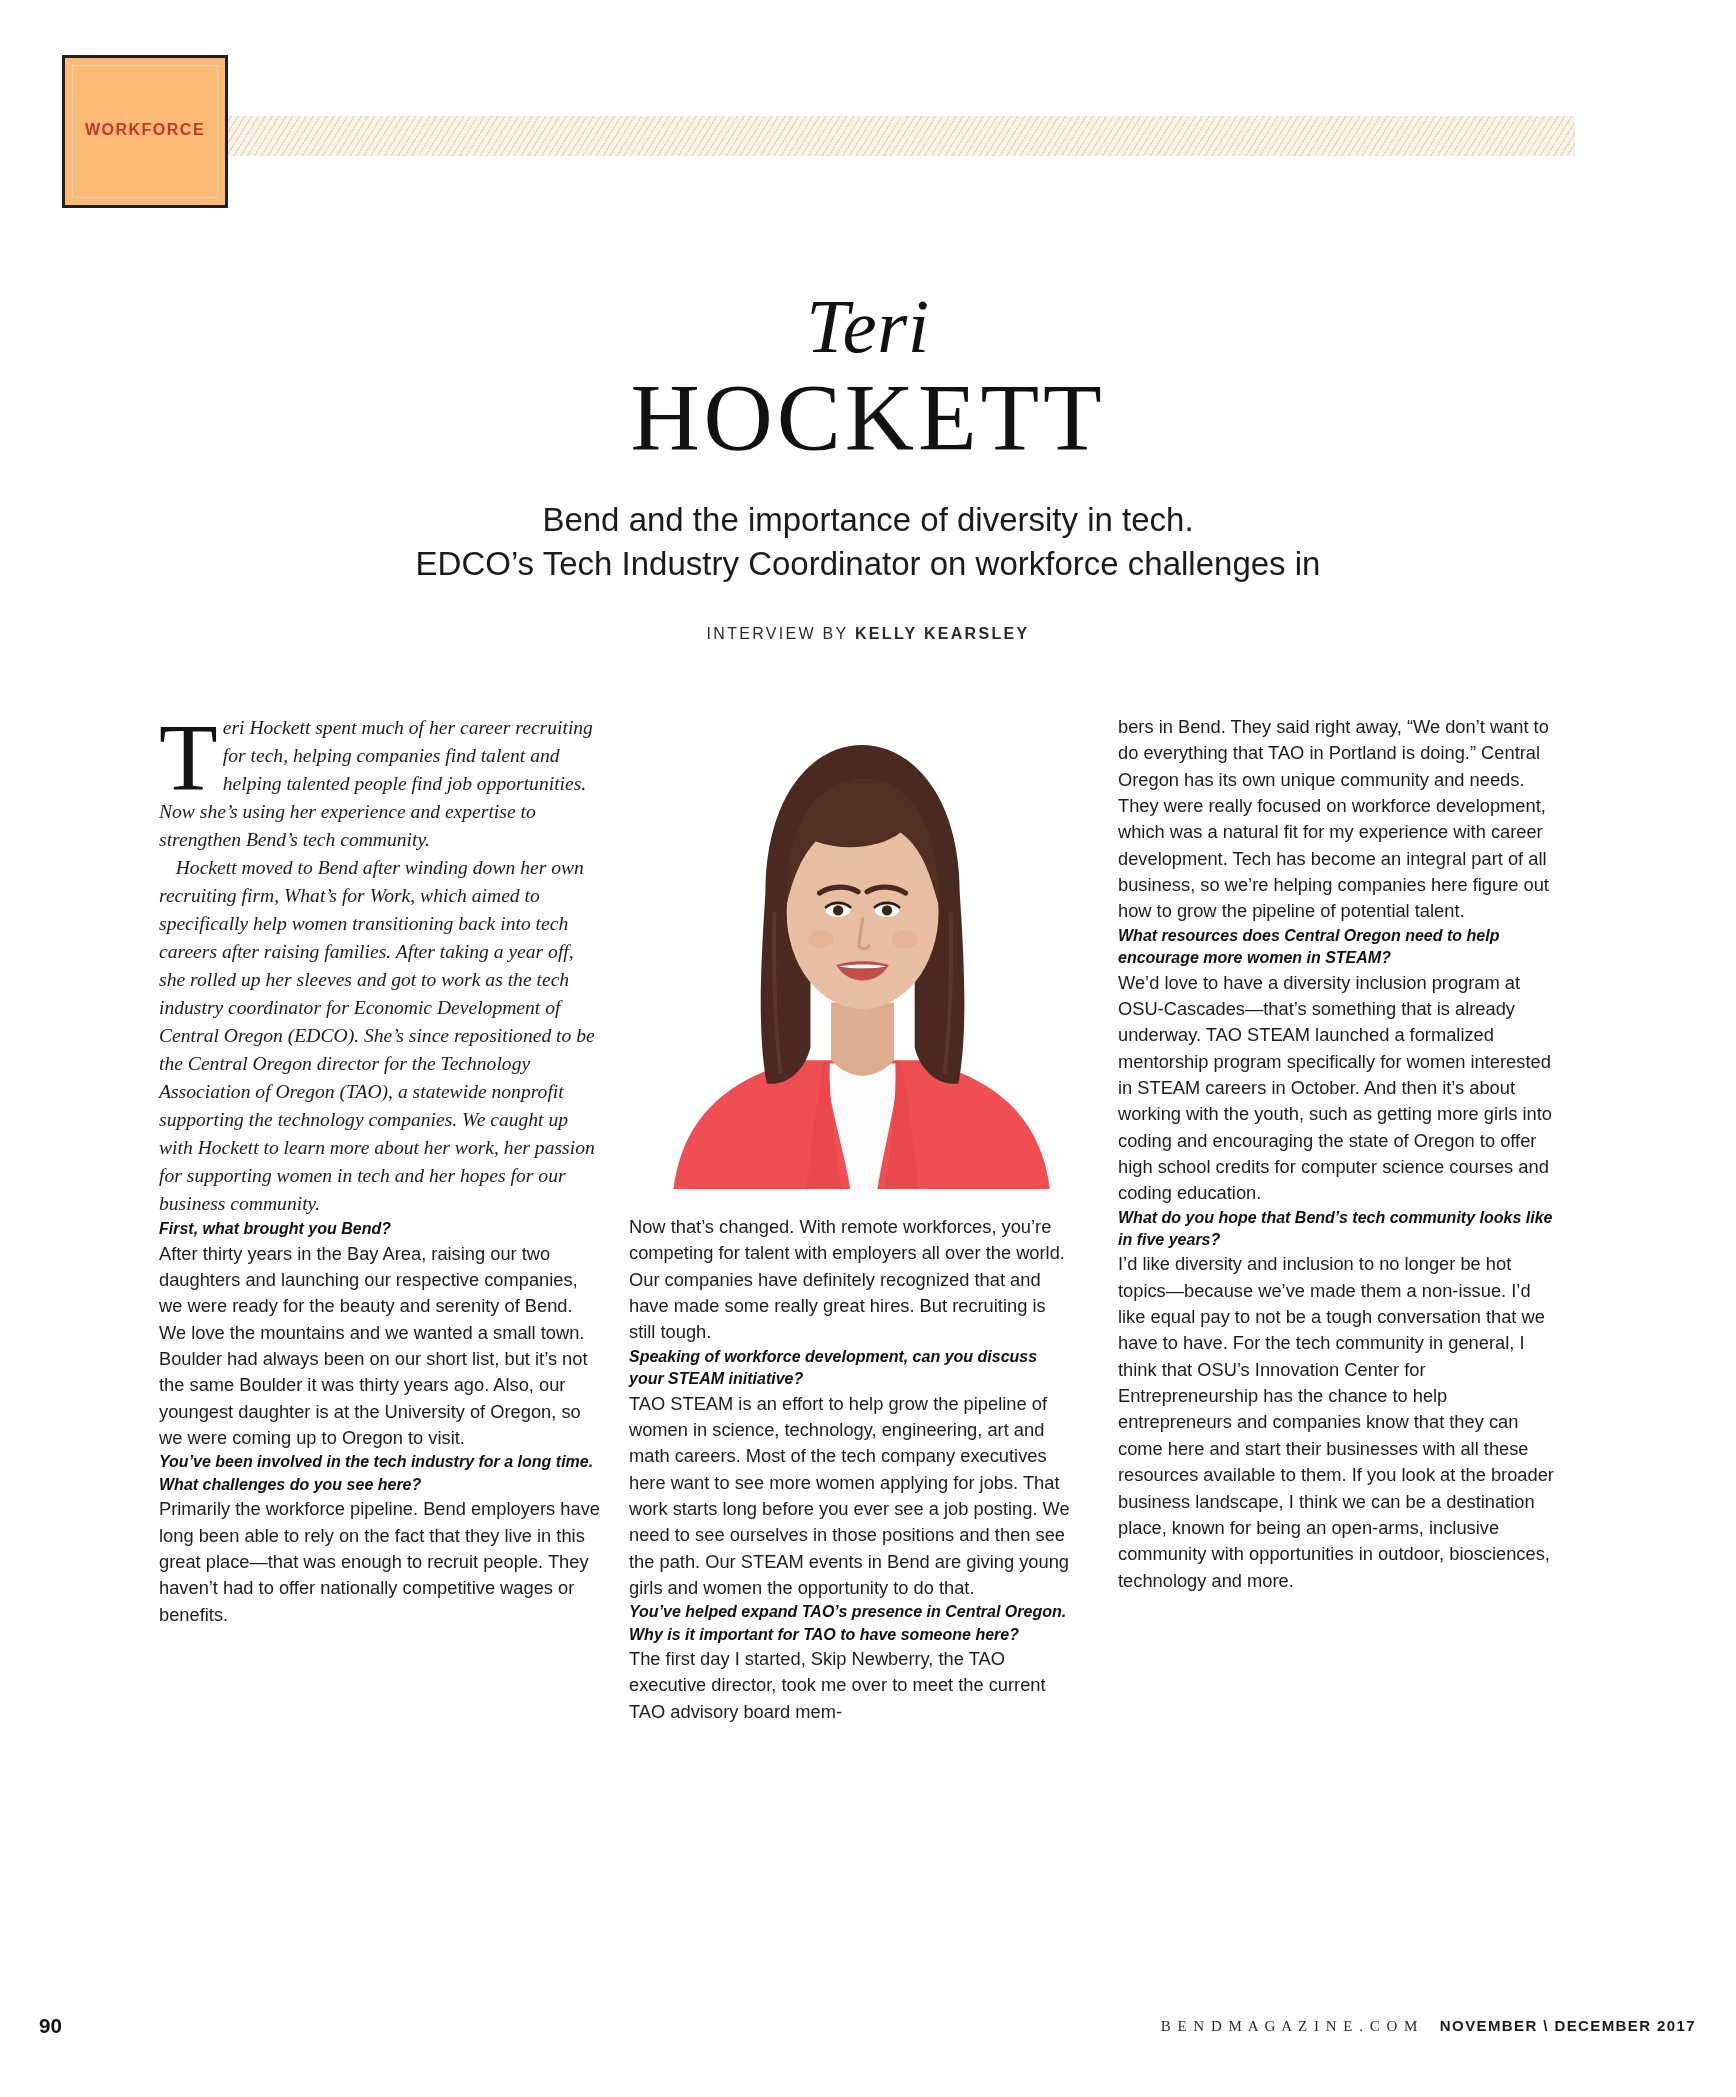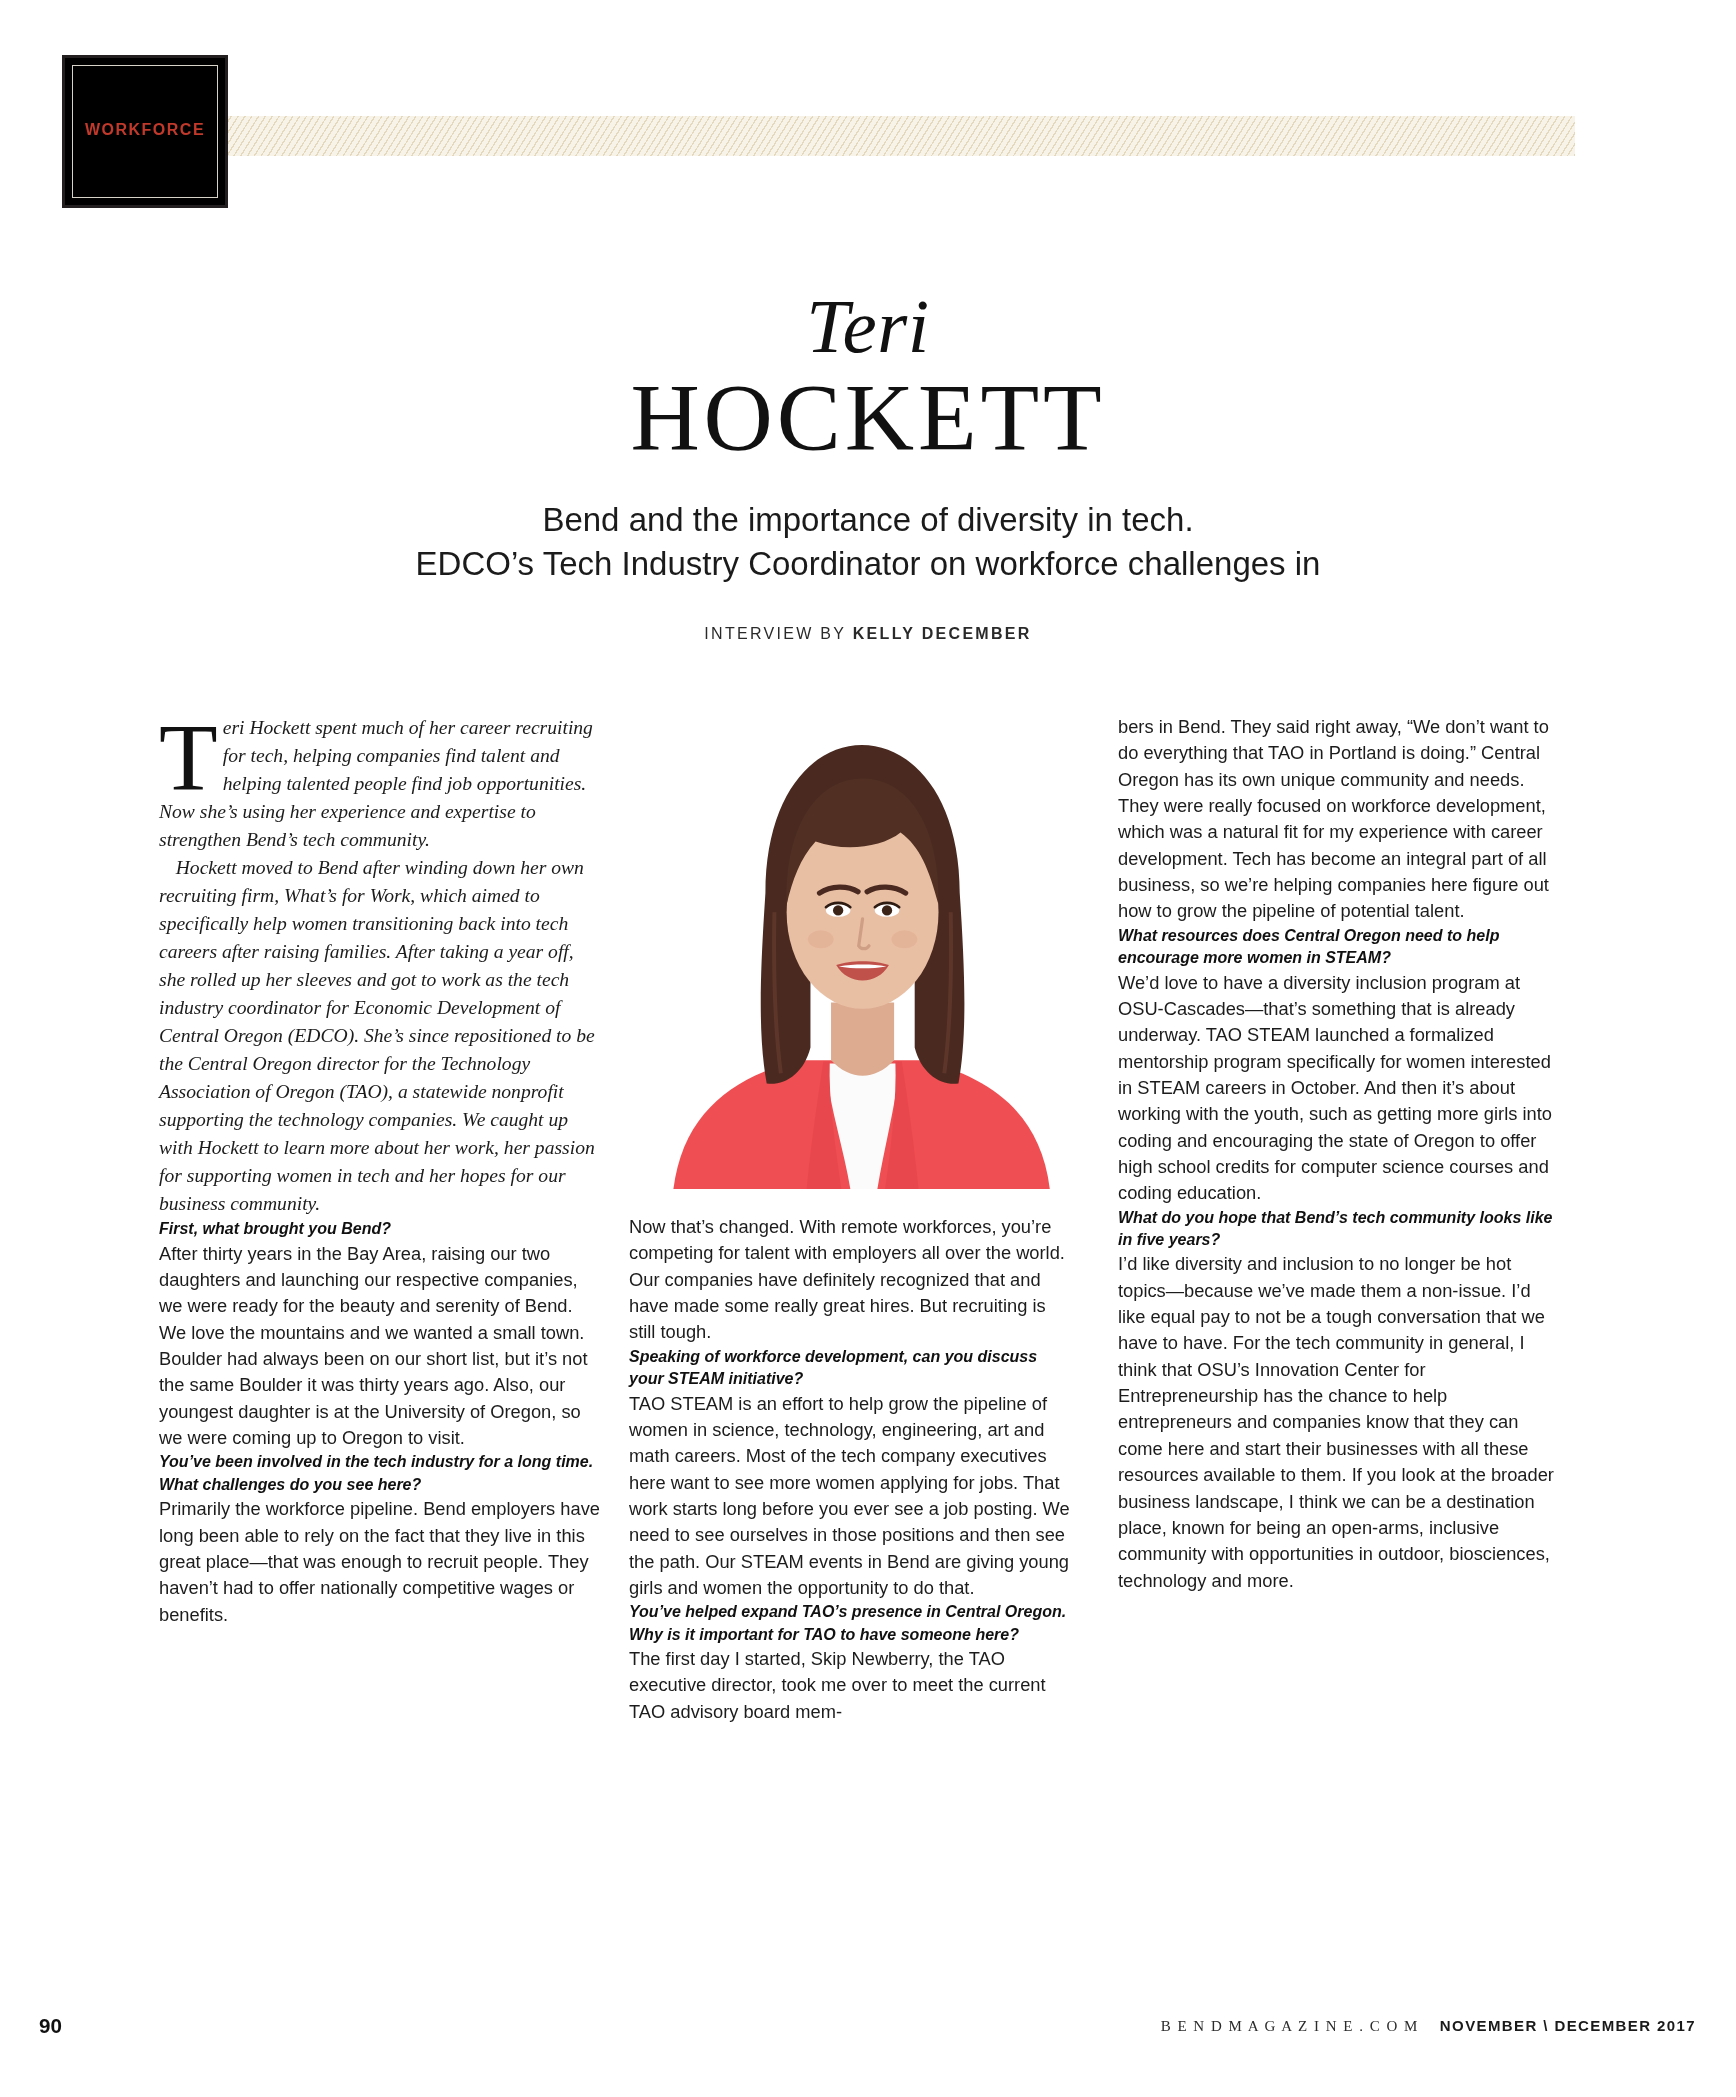--- a/index.html
+++ b/index.html
@@ -39,21 +39,21 @@
       #f7f3e9 5.8px
     );
   }
   .workforce-box {
     position: absolute;
     left: 62px;
     top: 55px;
     width: 166px;
     height: 153px;
     border: 3.2px solid #231f20;
-    background: #000000;
+    background: #fdba74;
     box-sizing: border-box;
   }
   .workforce-box .inner {
     position: absolute;
     left: 7px;
     top: 7px;
     right: 7px;
     bottom: 7px;
     border: 1.3px solid #d8d3c8;
     box-sizing: border-box;
@@ -231,21 +231,21 @@
 </div>
 
 <div class="title-wrap">
   <div class="first-name">Teri</div>
   <div class="last-name">HOCKETT</div>
   <div class="deck">
     <div>Bend and the importance of diversity in tech.</div>
     <div>EDCO’s Tech Industry Coordinator on workforce challenges in</div>
   </div>
   <div class="byline">
-    <span>INTERVIEW BY </span><span class="b-strong">KELLY DECEMBER</span>
+    <span>INTERVIEW BY </span><span class="b-strong">KELLY KEARSLEY</span>
   </div>
 </div>
 
 <div class="photo">
   <svg width="444" height="489" viewBox="0 0 690 760">
     <rect x="0" y="0" width="690" height="760" fill="#ffffff"></rect>
 
     <path d="M55 760 C 70 640, 150 585, 250 560 L 440 560 C 545 585, 625 640, 640 760 Z" fill="#ef4e52"></path>
 
     <path d="M290 565 C 300 640, 320 700, 330 760 L 372 760 C 382 700, 398 640, 408 565 Z" fill="#fbfbfb"></path>

